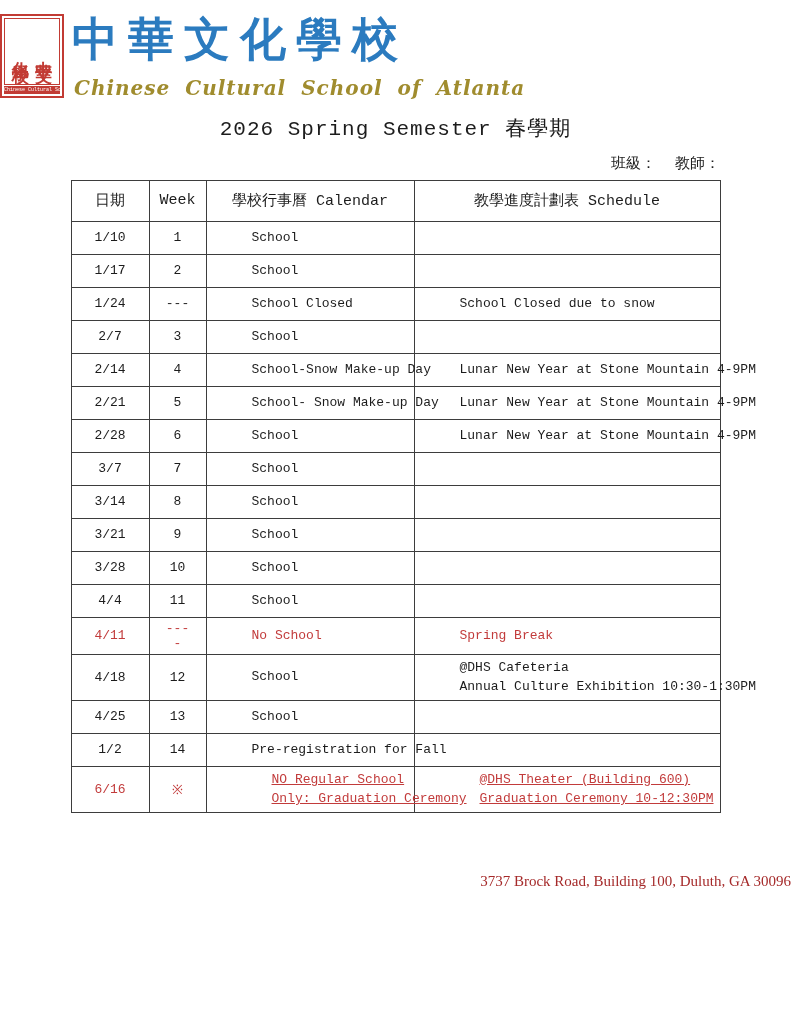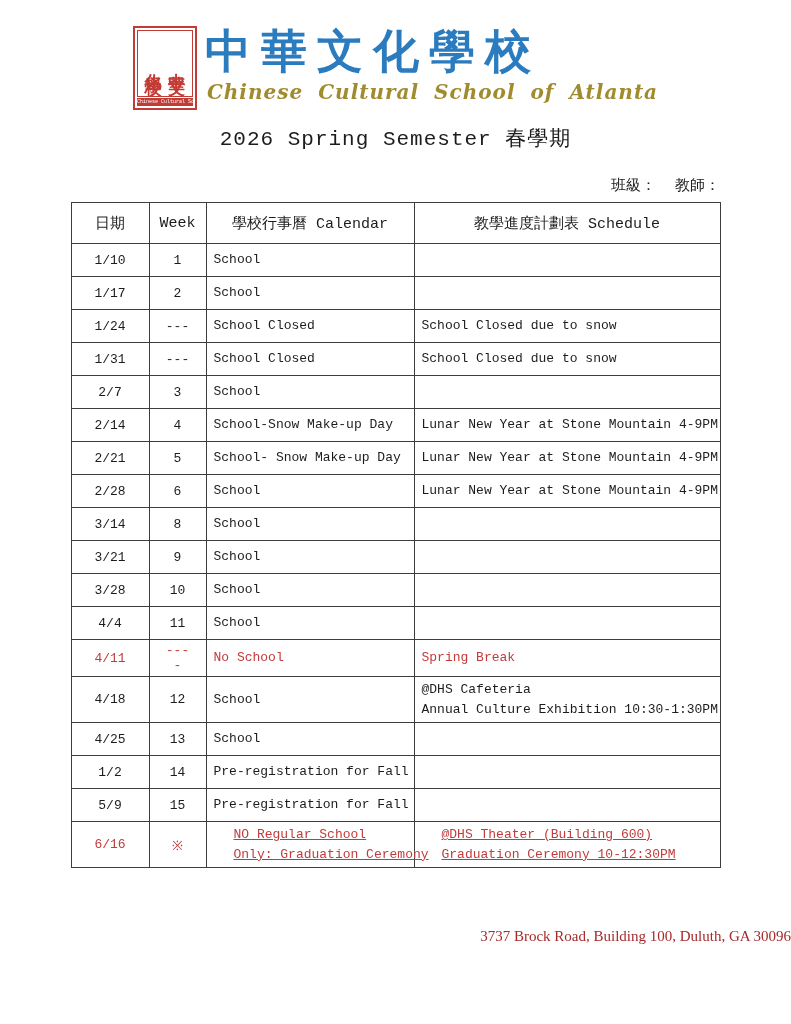--- a/index.html
+++ b/index.html
@@ -18,23 +18,22 @@
     height: 1024px;
     background: #ffffff;
     color: var(--ink);
     font-family: "Liberation Mono", "DejaVu Sans Mono", monospace;
     overflow: hidden;
   }
 
   
   .logo-row {
     display: flex;
-    justify-content: center;
     align-items: flex-start;
-    padding-top: 26px;
+    padding-top: 14px;
   }
   .seal {
     width: 64px;
     height: 84px;
     border: 2px solid var(--seal_red);
     padding: 2px;
     display: flex;
     flex-direction: column;
     flex-shrink: 0;
   }
@@ -78,35 +77,35 @@
     white-space: nowrap;
   }
   .brand-en {
     color: var(--brand_gold);
     font-family: "DejaVu Serif", serif;
     font-style: italic;
     font-weight: bold;
     font-size: 20px;
     letter-spacing: 1px;
     word-spacing: 7px;
-    margin-top: 3px;
+    margin-top: 11px;
     margin-left: 2px;
     white-space: nowrap;
   }
 
   
   .doc-title {
     text-align: center;
     font-size: 21px;
     margin-top: 14px;
     letter-spacing: 1px;
   }
   .class-line {
     width: 649px;
-    margin: 24px auto 7px auto;
+    margin: 12px auto 7px auto;
     text-align: right;
     font-size: 15px;
   }
   .class-line .label { margin-left: 10px; }
 
   
   table.calendar {
     width: 649px;
     margin: 0 auto;
     border-collapse: collapse;
@@ -119,21 +118,21 @@
   .calendar th, .calendar td {
     border: 1px solid var(--border_gray);
     font-weight: normal;
     vertical-align: middle;
   }
   .calendar thead tr { height: 41px; }
   .calendar thead th { font-size: 15px; text-align: center; }
   .calendar tbody tr { height: 33px; }
   .calendar td { font-size: 13px; padding: 3px 7px; }
   .calendar td.c-center { text-align: center; padding: 3px 16px; }
-  .cell-line { line-height: 1.5; white-space: nowrap; }
+  .cell-line { line-height: 1.5; white-space: nowrap; margin-left: 38px; }
   tr.red { color: var(--highlight_red); }
   tr.red-underline { color: var(--highlight_red); }
   tr.red-underline .cell-line { text-decoration: underline; padding-left: 20px; }
 
   
   .footer-address {
     margin-top: 60px;
     text-align: right;
     color: var(--footer_red);
     font-family: "Liberation Serif", serif;
@@ -204,30 +203,20 @@
       <td class="c-center">1/24</td>
       <td class="c-center">---</td>
       <td>
             <div class="cell-line">School Closed</div>
           </td>
       <td>
             <div class="cell-line">School Closed due to snow</div>
           </td>
     </tr>
 
-    <tr>
-      <td class="c-center">1/31</td>
-      <td class="c-center">---</td>
-      <td>
-            <div class="cell-line">School Closed</div>
-          </td>
-      <td>
-            <div class="cell-line">School Closed due to snow</div>
-          </td>
-    </tr>
 
     <tr>
       <td class="c-center">2/7</td>
       <td class="c-center">3</td>
       <td>
             <div class="cell-line">School</div>
           </td>
       <td></td>
     </tr>
 
@@ -257,20 +246,28 @@
       <td class="c-center">2/28</td>
       <td class="c-center">6</td>
       <td>
             <div class="cell-line">School</div>
           </td>
       <td>
             <div class="cell-line">Lunar New Year at Stone Mountain 4-9PM</div>
           </td>
     </tr>
 
+    <tr>
+      <td class="c-center">3/7</td>
+      <td class="c-center">7</td>
+      <td>
+            <div class="cell-line">School</div>
+          </td>
+      <td></td>
+    </tr>
 
     <tr>
       <td class="c-center">3/14</td>
       <td class="c-center">8</td>
       <td>
             <div class="cell-line">School</div>
           </td>
       <td></td>
     </tr>
 
@@ -335,28 +332,20 @@
 
     <tr>
       <td class="c-center">1/2</td>
       <td class="c-center">14</td>
       <td>
             <div class="cell-line">Pre-registration for Fall</div>
           </td>
       <td></td>
     </tr>
 
-    <tr>
-      <td class="c-center">5/9</td>
-      <td class="c-center">15</td>
-      <td>
-            <div class="cell-line">Pre-registration for Fall</div>
-          </td>
-      <td></td>
-    </tr>
 
     <tr class="red-underline">
       <td class="c-center">6/16</td>
       <td class="c-center">※</td>
       <td>
             <div class="cell-line">NO Regular School</div>
             <div class="cell-line">Only: Graduation Ceremony</div>
           </td>
       <td>
             <div class="cell-line">@DHS Theater (Building 600)</div>

